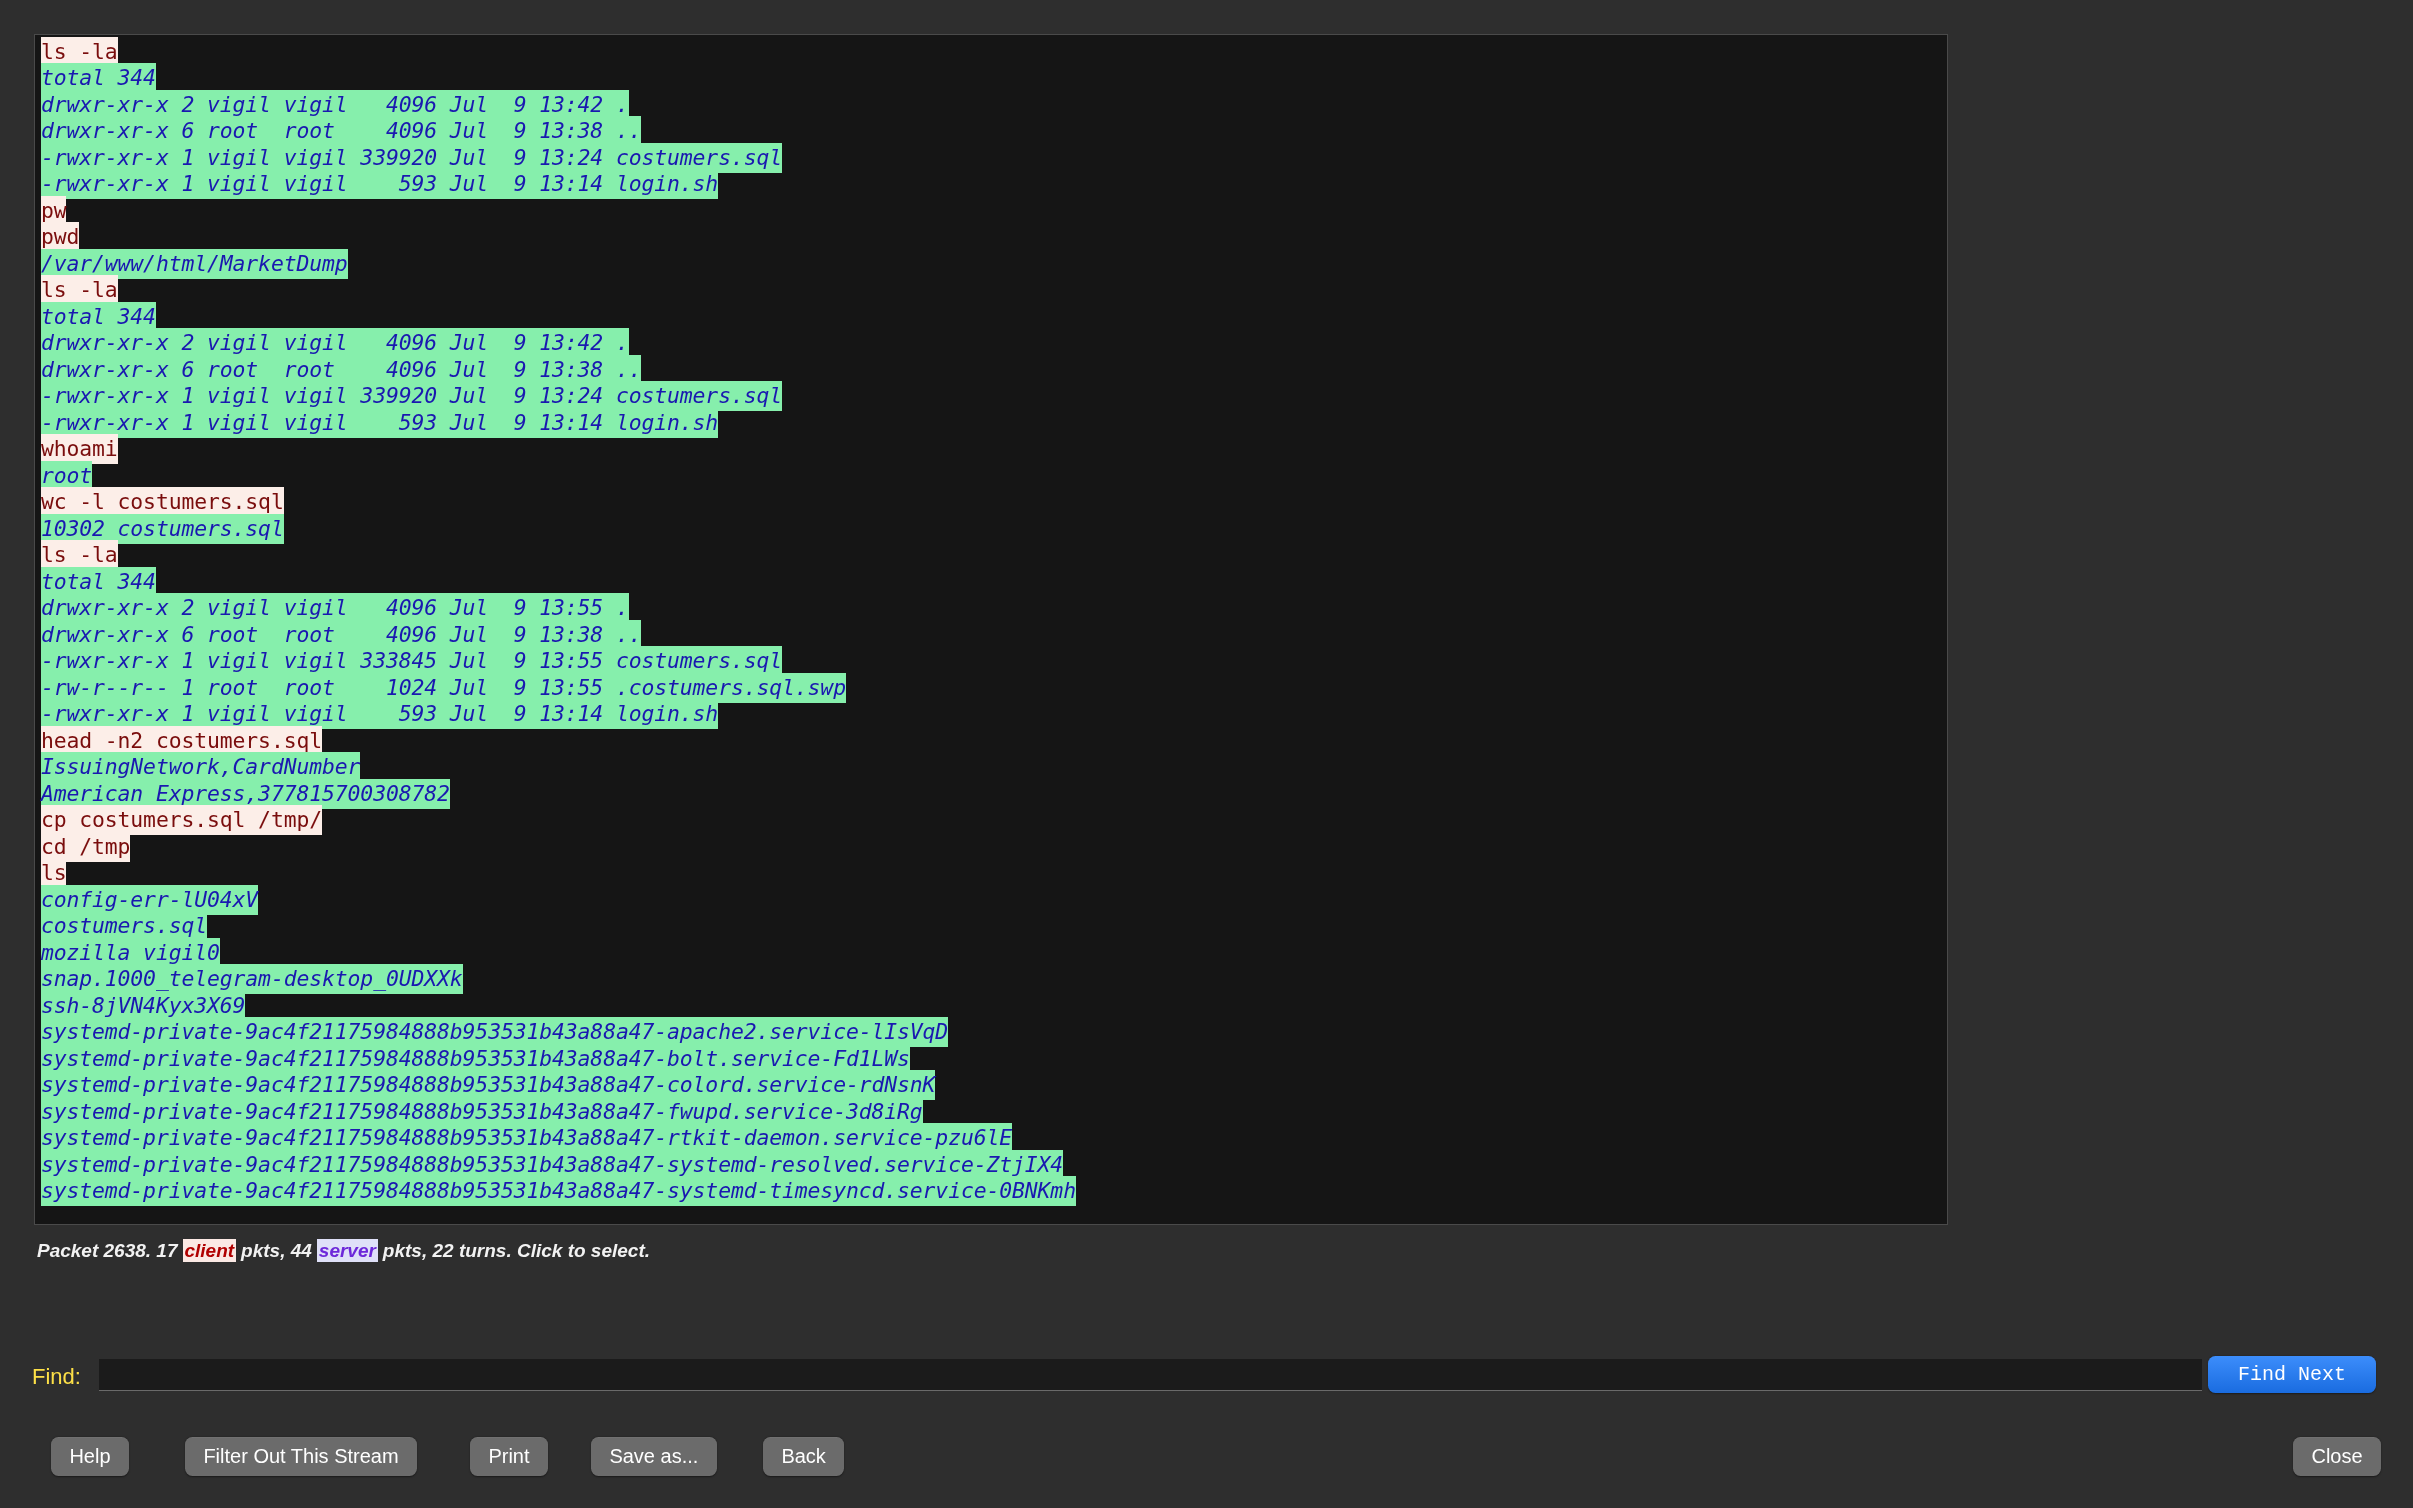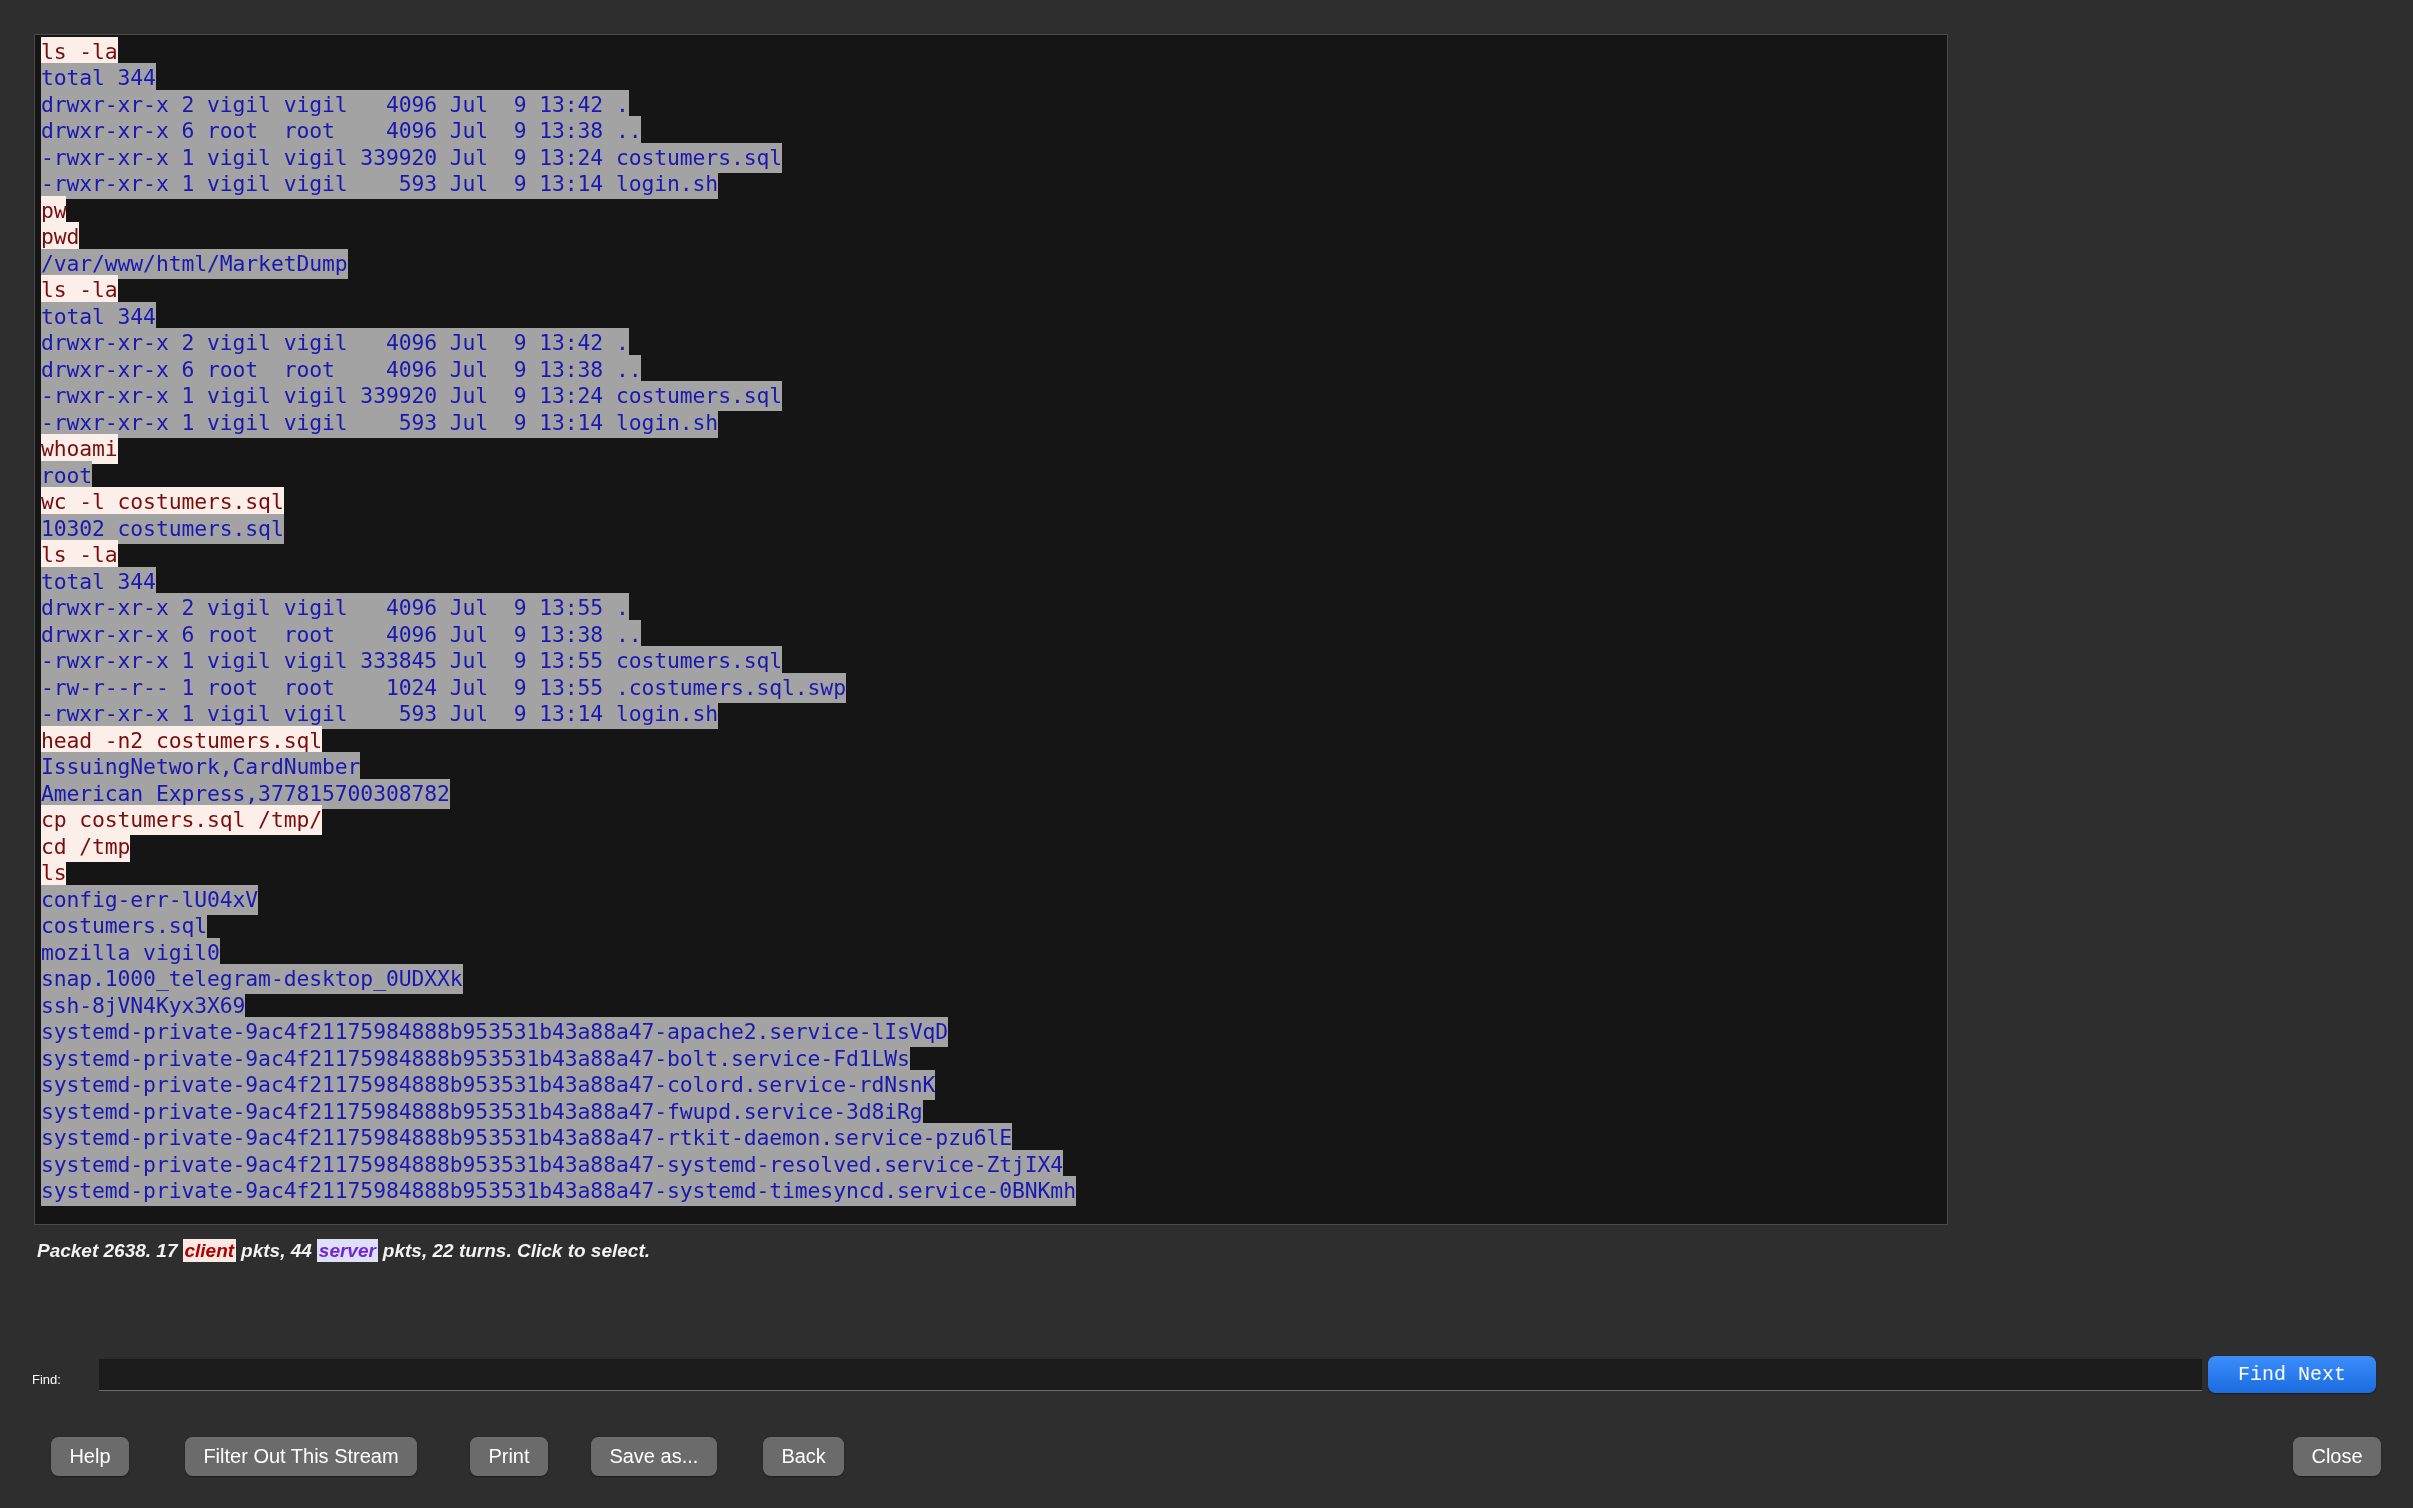--- a/index.html
+++ b/index.html
@@ -45,21 +45,21 @@
     letter-spacing: -0.1px;
   }
   .ln { display: block; height: 26.5px; }
   .ln > span {
     display: inline;
     padding: 1.7px 0 3.4px 0;
     box-decoration-break: clone;
     -webkit-box-decoration-break: clone;
   }
   .cli > span { color: #7a0d0d; background: #fceee8; }
-  .srv > span { color: #1a18b0; background: #a3a3a3; }
+  .srv > span { color: #1a18b0; background: #86efac; font-style: italic; }
 
   
   .status-line {
     position: absolute;
     left: 37px;
     top: 1240px;
     font-size: 19px;
     font-style: italic;
     font-weight: bold;
     color: #f2f2f2;
@@ -78,23 +78,23 @@
 
   
   .find-row {
     position: absolute;
     left: 0; right: 0;
     top: 1356px;
     height: 42px;
   }
   #find-label {
     position: absolute;
-    left: 32px; top: 16px;
-    color: #ffffff;
-    font-size: 13px;
+    left: 32px; top: 8px;
+    color: #fde047;
+    font-size: 22px;
   }
   #find-input {
     position: absolute;
     left: 99px; top: 2.5px;
     width: 2103px;
     height: 32px;
     background: #1b1b1b;
     border: none;
     border-bottom: 0.8px solid #6a6a6a;
     outline: none;

